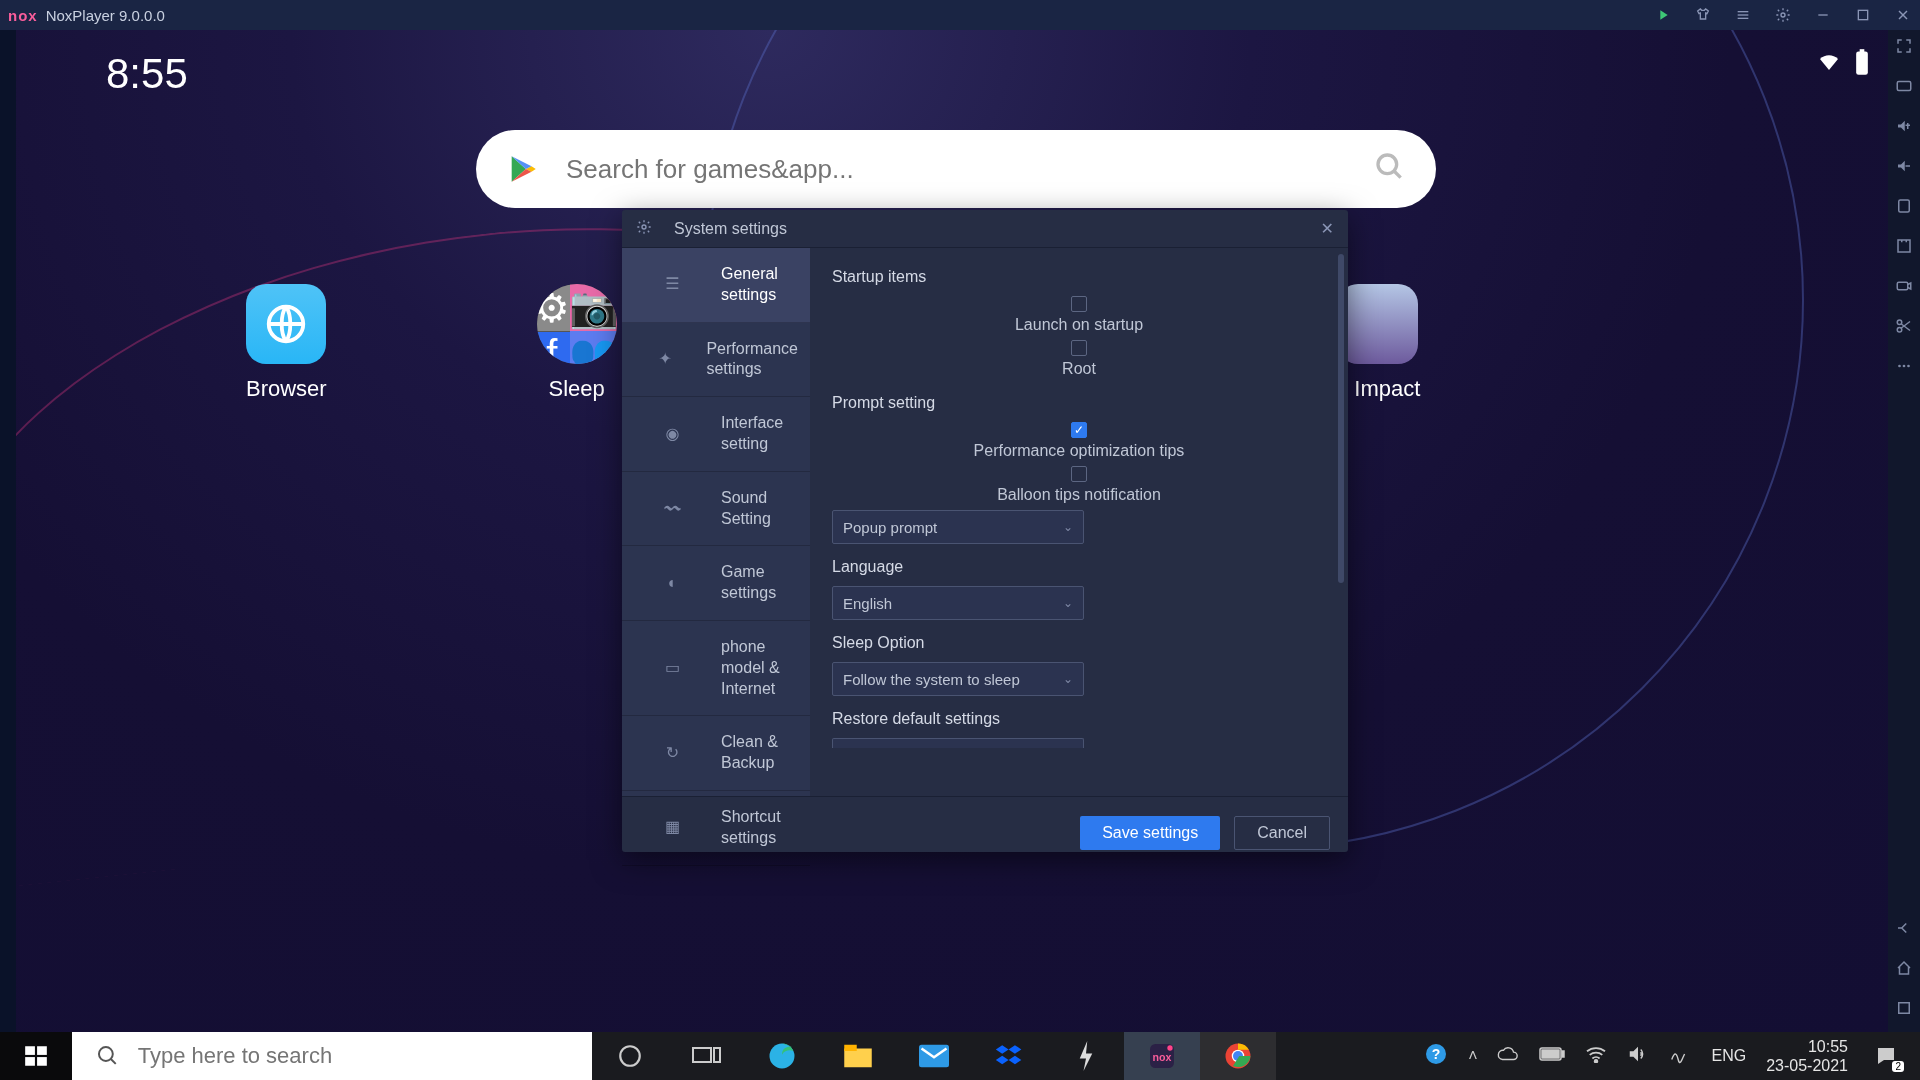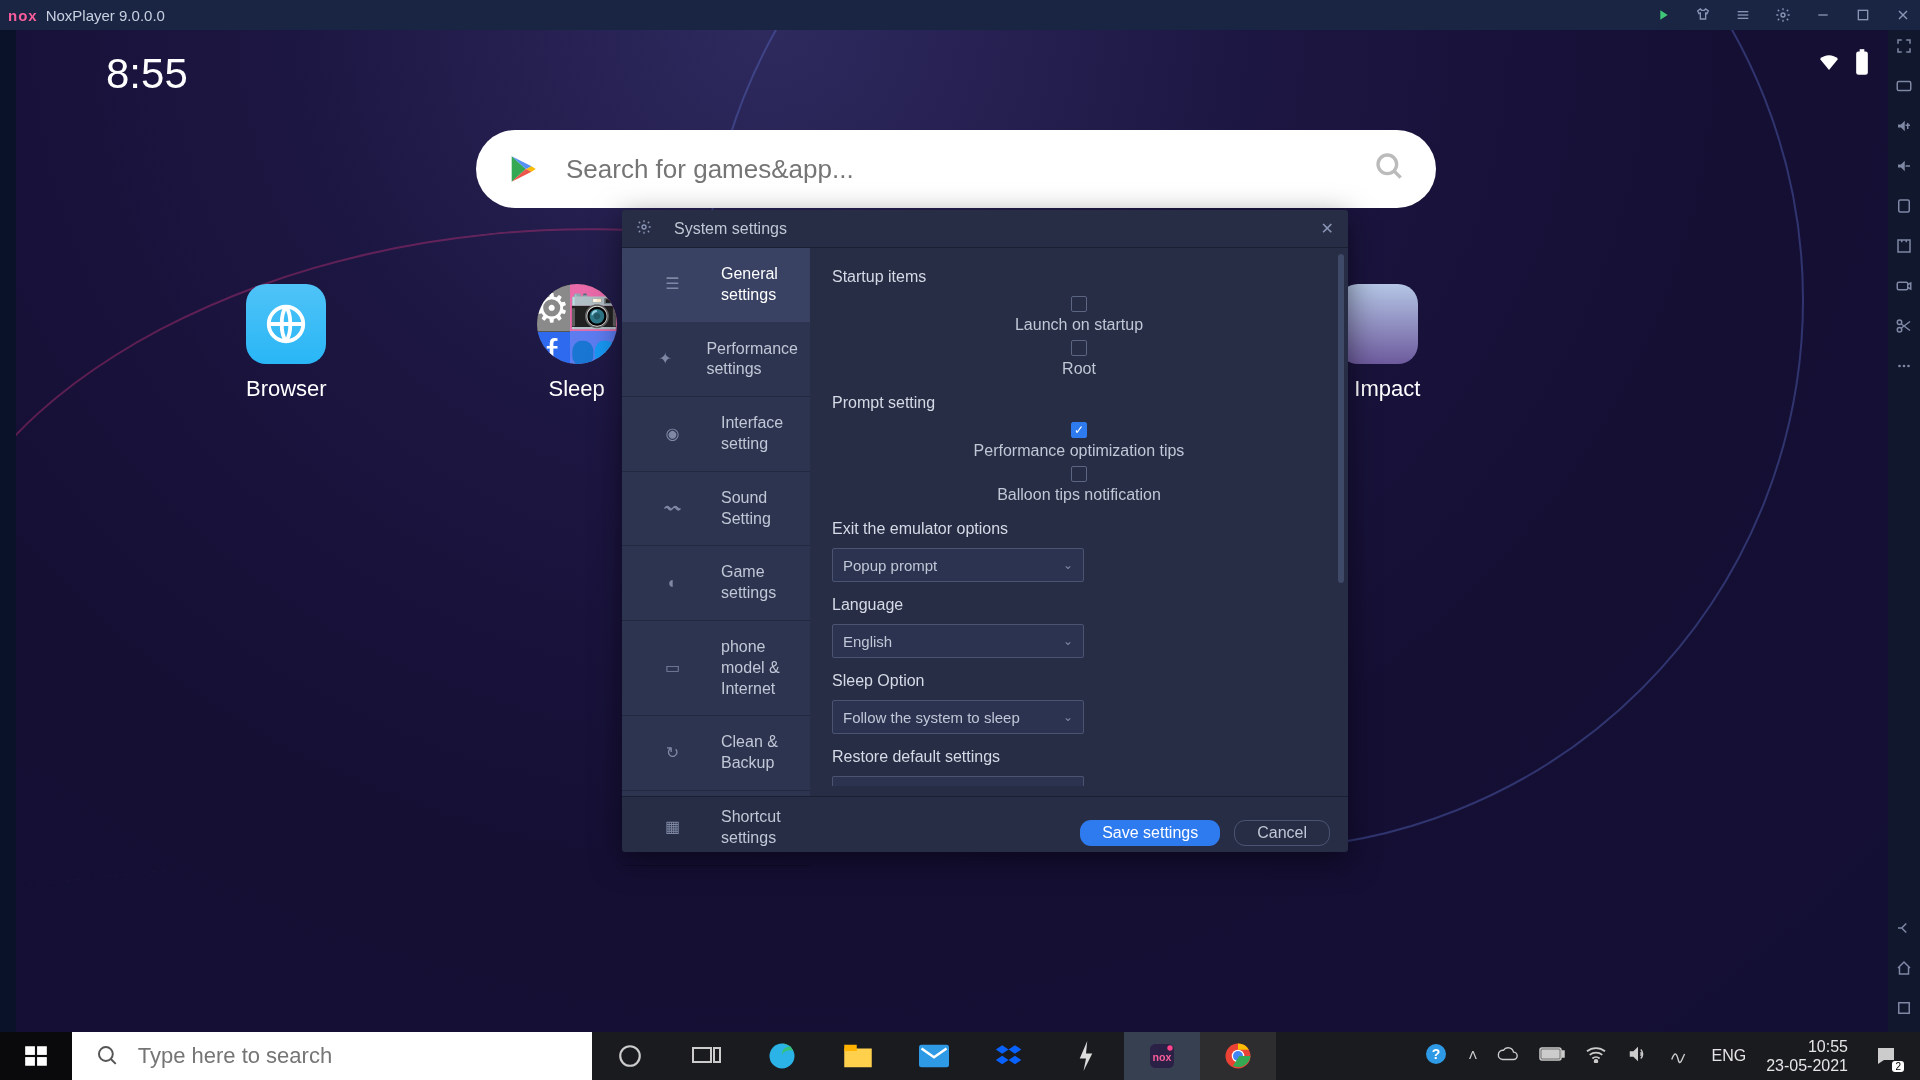--- a/index.html
+++ b/index.html
@@ -57,21 +57,21 @@
 
 .dlg-content { flex: 1; padding: 18px 22px; position: relative; overflow:hidden;}
 .scrollbar{position:absolute; right:4px; top:6px; width:6px; height:60%; background:#3f4968; border-radius:3px;}
 .sec-title { font-size: 16px; color: #d5dae6; margin-top: 2px; margin-bottom: 10px; font-weight: 400; }
 .chk-row { display: flex; align-items: center; gap: 4px; margin: 6px 0; font-size: 16px; cursor:pointer;flex-direction:column;}
 .chk { width: 16px; height: 16px; border: 1px solid #5c6682; border-radius: 2px; display:flex; align-items:center; justify-content:center;}
 .chk.checked { background: #2e7aef; border-color:#2e7aef; color:#fff; font-size:12px;}
 .sel { width: 252px; height: 34px; border: 1px solid #4a5472; border-radius: 2px; background: #2b3350; display: flex; align-items: center; padding: 0 10px; font-size: 15px; margin-top:6px; margin-bottom: 14px; cursor:pointer; position:relative;}
 .sel-caret { margin-left:auto; color:#7e88a4; font-size:12px;}
 .dlg-ftr { height: 56px; display: flex; align-items: center; justify-content: flex-end; gap: 14px; padding: 0 18px; border-top: 1px solid #1a2034;}
-.btn { height: 26px; padding: 0 22px; border-radius: 11px; font-size: 16px; display:flex; align-items:center; cursor:pointer;margin-top:16px;}
+.btn { height: 34px; padding: 0 22px; border-radius: 2px; font-size: 16px; display:flex; align-items:center; cursor:pointer;margin-top:16px;}
 .btn-primary { background: #2e7aef; color: #fff; }
 .btn-sec { border: 1px solid #4a5472; color: #c0c7d6; }
 
 
 .rside { position: absolute; right: 0; top: 30px; width: 32px; height: 1002px; background: #11172c; display: flex; flex-direction: column; align-items: center; padding-top: 6px; gap: 20px; color: #7e88a4; }
 .rside .rs-gap{flex:1;}
 .rs-ic { width: 20px; height: 20px; cursor:pointer; display:flex; align-items:center; justify-content:center;}
 .rs-ic svg{width:18px;height:18px;}
 
 
@@ -254,21 +254,20 @@
         <div class="sec-title" style="margin-top:16px">Prompt setting</div>
         <div class="chk-row">
             <span class="chk checked">✓</span>
             <span>Performance optimization tips</span>
           </div>
         <div class="chk-row">
             <span class="chk"></span>
             <span>Balloon tips notification</span>
           </div>
 
-        <div class="sec-title" style="margin-top:16px">Exit the emulator options</div>
         <div class="sel">
             <span>Popup prompt</span>
             <span class="sel-caret">⌄</span>
           </div>
 
         <div class="sec-title">Language</div>
         <div class="sel">
             <span>English</span>
             <span class="sel-caret">⌄</span>
           </div>

